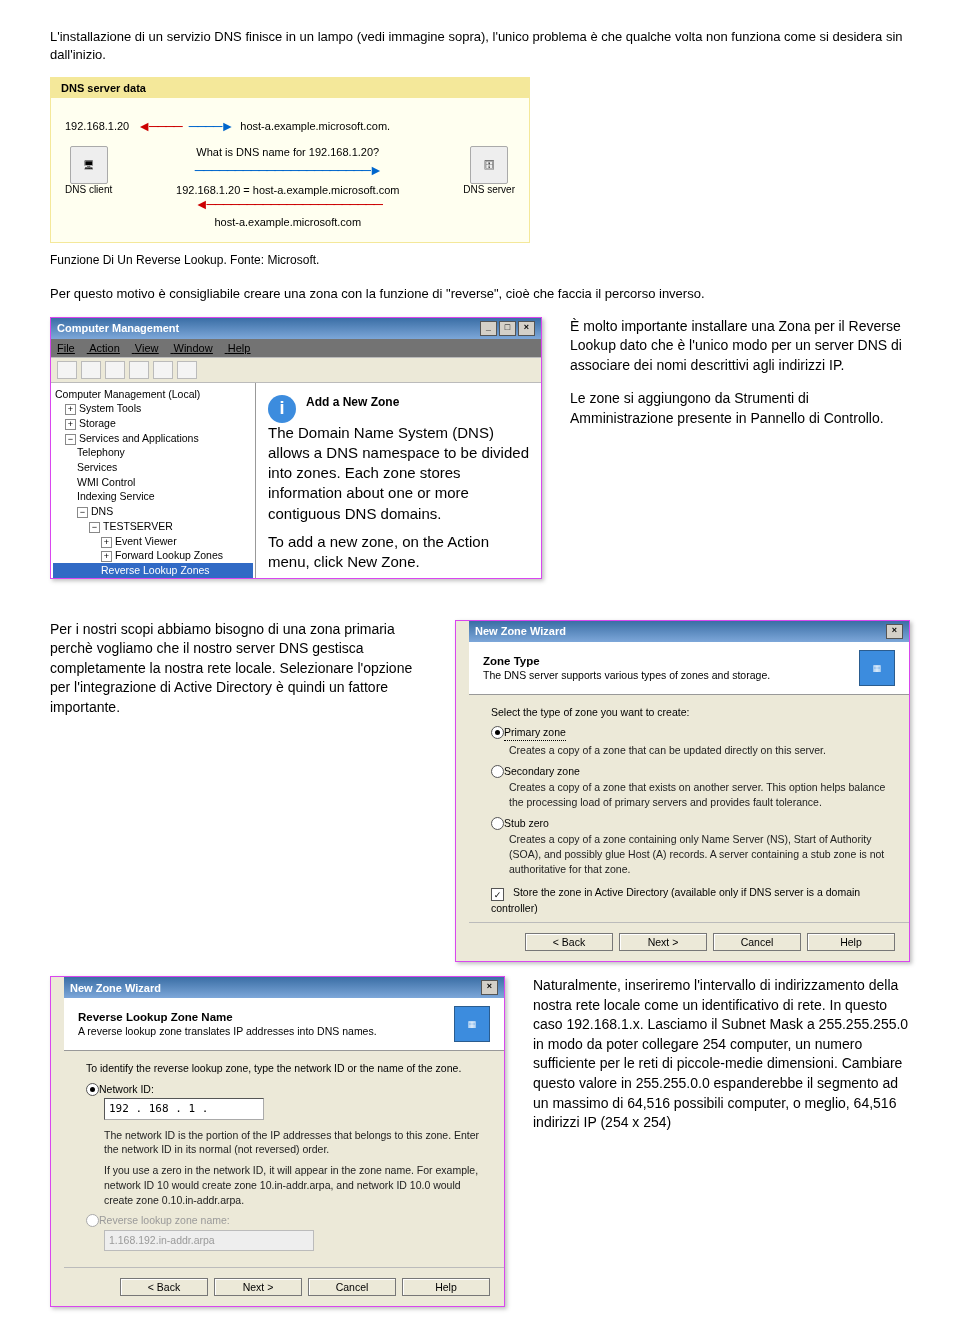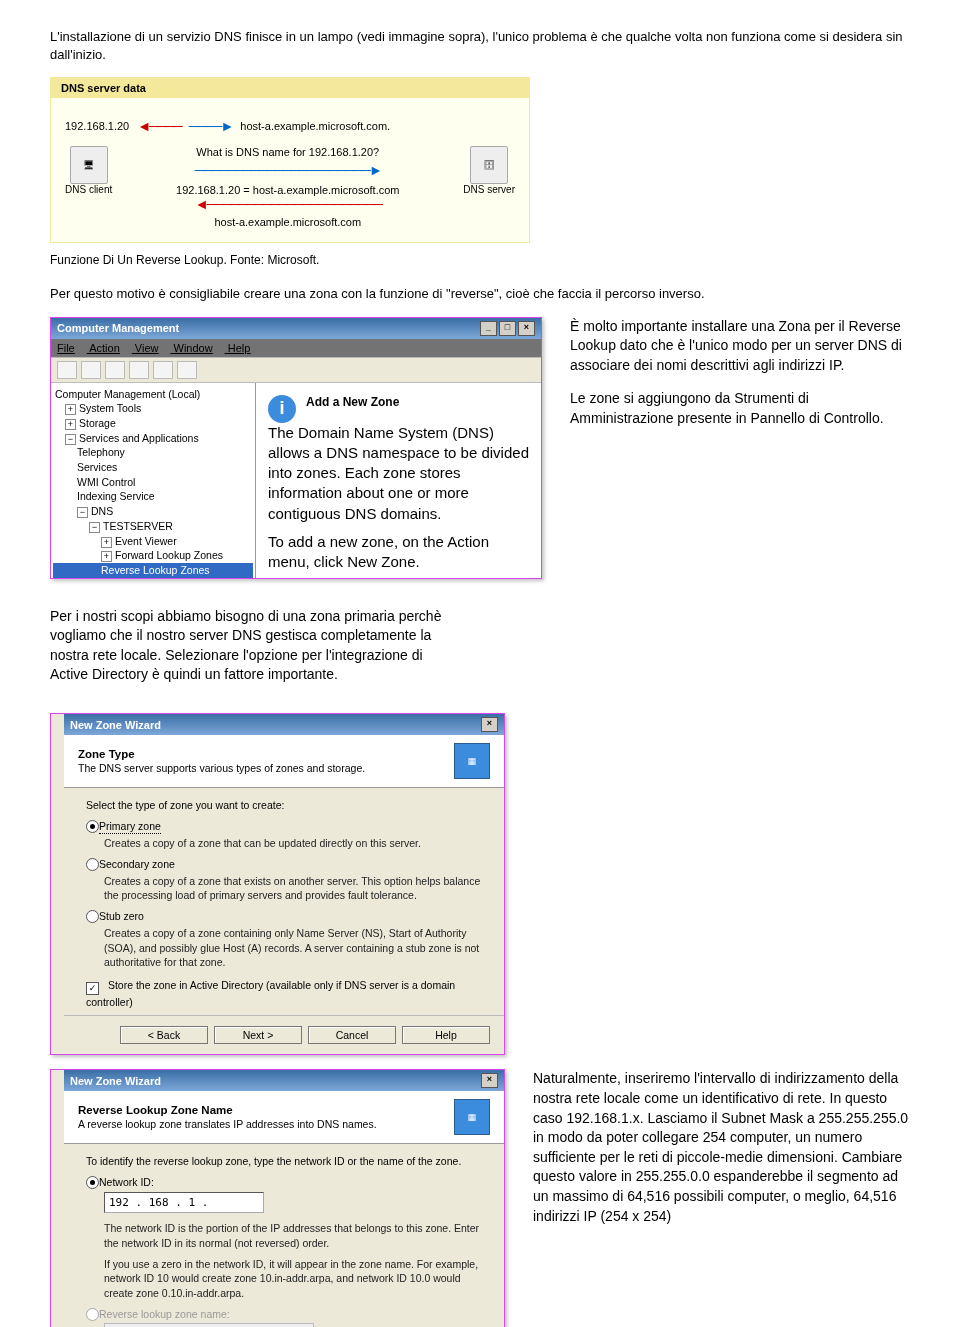--- a/index.html
+++ b/index.html
@@ -224,21 +224,21 @@
         <div class="info-body" style="margin-top:8px;">To add a new zone, on the Action menu, click New Zone.</div>
       </div>
     </div>
   </div>
   <div class="sidecol">
     <div>È molto importante installare una Zona per il Reverse Lookup dato che è l'unico modo per un server DNS di associare dei nomi descrittivi agli indirizzi IP.</div>
     <div style="margin-top:14px;">Le zone si aggiungono da Strumenti di Amministrazione presente in Pannello di Controllo.</div>
   </div>
 </div>
 
-<div class="flexrow" style="margin-top:28px;flex-direction:column;">
+<div class="flexrow" style="margin-top:41px;">
   <div class="sidecol" style="max-width:400px;">
     <div>Per i nostri scopi abbiamo bisogno di una zona primaria perchè vogliamo che il nostro server DNS gestisca completamente la nostra rete locale. Selezionare l'opzione per l'integrazione di Active Directory è quindi un fattore importante.</div>
   </div>
   <div class="window wizard">
     <div class="titlebar">
       <span>New Zone Wizard</span>
       <div class="winbtns">
           <div class="winbtn">×</div>
         </div>
     </div>

